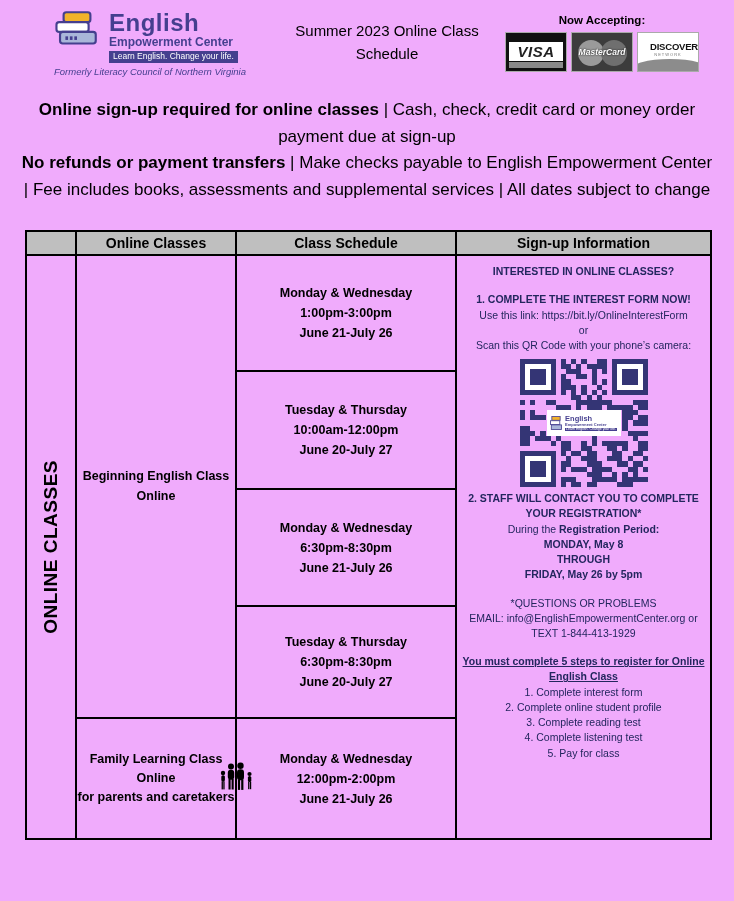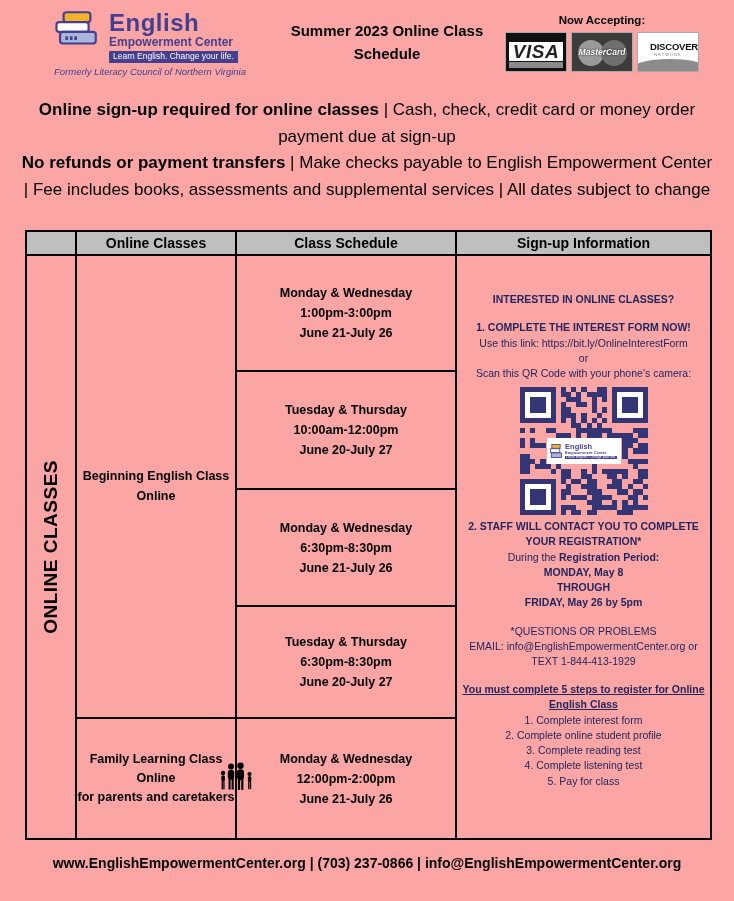--- a/index.html
+++ b/index.html
@@ -1,35 +1,35 @@
 <!DOCTYPE html>
 <html><head>
 <meta charset="utf-8">
 <style>
   html,body{margin:0;padding:0;background:#fff;}
   body{width:734px;height:901px;overflow:hidden;font-family:"Liberation Sans",sans-serif;color:#000;}
-  .page{position:relative;width:734px;height:901px;background:#fca5a5;}
+  .page{position:relative;width:734px;height:901px;background:#f0abfc;}
 
   
   .hdr{display:flex;align-items:flex-start;padding:10px 30px 0 52px;}
   .logo{width:196px;}
   .logo-row{display:flex;gap:7px;align-items:flex-start;}
   .logo-texts{display:flex;flex-direction:column;line-height:1.05;}
   .logo-name{font-size:24px;font-weight:bold;color:#453f8f;letter-spacing:.5px;}
   .logo-sub{font-size:12px;font-weight:bold;color:#453f8f;margin-top:1px;}
   .logo-tag{display:inline-block;background:#453f8f;color:#fff;font-size:8.5px;padding:1.5px 4px;margin-top:2px;white-space:nowrap;}
   .logo-former{font-size:9.5px;font-style:italic;color:#453f8f;margin-top:3px;text-align:center;white-space:nowrap;}
-  .title{width:222px;margin-left:28px;padding-top:10px;text-align:center;font-size:15px;font-weight:bold;line-height:1.5;}
+  .title{width:222px;margin-left:28px;padding-top:10px;text-align:center;font-size:15px;font-weight:normal;line-height:1.5;}
   .accepting{margin-left:auto;width:204px;text-align:center;padding-top:4px;}
   .accepting-label{font-size:11.5px;font-weight:bold;margin-bottom:6px;}
   .cards{display:flex;gap:4px;justify-content:center;}
   .card{width:62px;height:40px;border:1px solid #aaa;background:#fff;position:relative;overflow:hidden;box-sizing:border-box;}
   .card-visa{background:#111;}
   .visa-mid{position:absolute;left:3px;right:3px;top:9px;bottom:10px;background:#fff;display:flex;align-items:center;justify-content:center;}
-  .visa-word{font-size:19px;font-weight:bold;font-style:italic;color:#222;letter-spacing:.5px;}
+  .visa-word{font-size:15px;font-weight:bold;font-style:italic;color:#222;letter-spacing:.5px;}
   .visa-bottom{position:absolute;left:3px;right:3px;bottom:3px;height:6px;background:#8a8a8a;}
   .card-mc{background:#3c3c3c;}
   .mc-c1,.mc-c2{position:absolute;top:7px;width:26px;height:26px;border-radius:50%;}
   .mc-c1{left:6px;background:#9a9a9a;}
   .mc-c2{left:29px;background:#6f6f6f;}
   .mc-word{position:absolute;top:14px;left:0;right:0;text-align:center;color:#fff;font-size:8.5px;font-style:italic;font-weight:bold;text-shadow:0 0 2px #000;}
   .card-disc{background:#fff;}
   .disc-row{position:absolute;top:8px;left:12px;right:0;display:flex;justify-content:center;align-items:center;gap:.5px;}
   .disc-word{font-size:9.5px;font-weight:bold;color:#111;letter-spacing:-.2px;}
   .disc-sub{position:absolute;top:19px;left:0;right:0;text-align:center;font-size:4px;color:#777;letter-spacing:1px;}
@@ -46,21 +46,21 @@
   th.corner,th.colhead{background:#bfbfbf;height:24px;font-size:14px;font-weight:bold;text-align:center;}
   td.sidecell{text-align:center;vertical-align:middle;}
   .vert{writing-mode:vertical-rl;transform:rotate(180deg);font-size:19px;font-weight:bold;letter-spacing:.5px;margin:0 auto;white-space:nowrap;}
   td.classcell{text-align:center;vertical-align:middle;font-size:12.5px;font-weight:bold;line-height:1.55;}
   td.schedcell{text-align:center;vertical-align:middle;font-size:12.5px;font-weight:bold;line-height:1.6;position:relative;margin-top:9px;}
   .family-icon{position:absolute;left:-18px;top:50%;transform:translateY(-50%);}
   .family-icon svg{fill:#000;}
 
   
   td.signupcell{vertical-align:top;}
-  .su{color:#23265e;font-size:10.5px;line-height:1.45;text-align:center;padding:8px 2px 0 2px;margin-top:28px;}
+  .su{color:#23265e;font-size:10.5px;line-height:1.45;text-align:center;padding:8px 2px 0 2px;}
   .su-b{font-weight:bold;}
   .su-gap{height:13px;}
   .su-underline{font-weight:bold;text-decoration:underline;}
   .qr-wrap{position:relative;width:128px;height:128px;margin:6px auto 4px;}
   .qr-wrap svg{display:block;}
   .qr-logo{position:absolute;left:50%;top:50%;transform:translate(-50%,-50%);background:#fff;width:74px;height:26px;display:flex;align-items:center;justify-content:center;gap:3px;}
   .qr-logo-text{display:flex;flex-direction:column;align-items:flex-start;line-height:1.1;}
   .qlt1{font-size:7.5px;font-weight:bold;color:#453f8f;}
   .qlt2{font-size:4px;font-weight:bold;color:#453f8f;}
   .qlt3{font-size:3.5px;background:#453f8f;color:#fff;padding:0 1px;}
@@ -449,15 +449,14 @@
           </svg>
         </span>
         <div>Monday &amp; Wednesday</div>
         <div>12:00pm-2:00pm</div>
         <div>June 21-July 26</div>
       </td>
     </tr>
   </tbody>
     </table>
 
-  <div class="footer">www.EnglishEmpowermentCenter.org | (703) 237-0866 | info@EnglishEmpowermentCenter.org</div>
 
 </div>
 
 </body></html>

